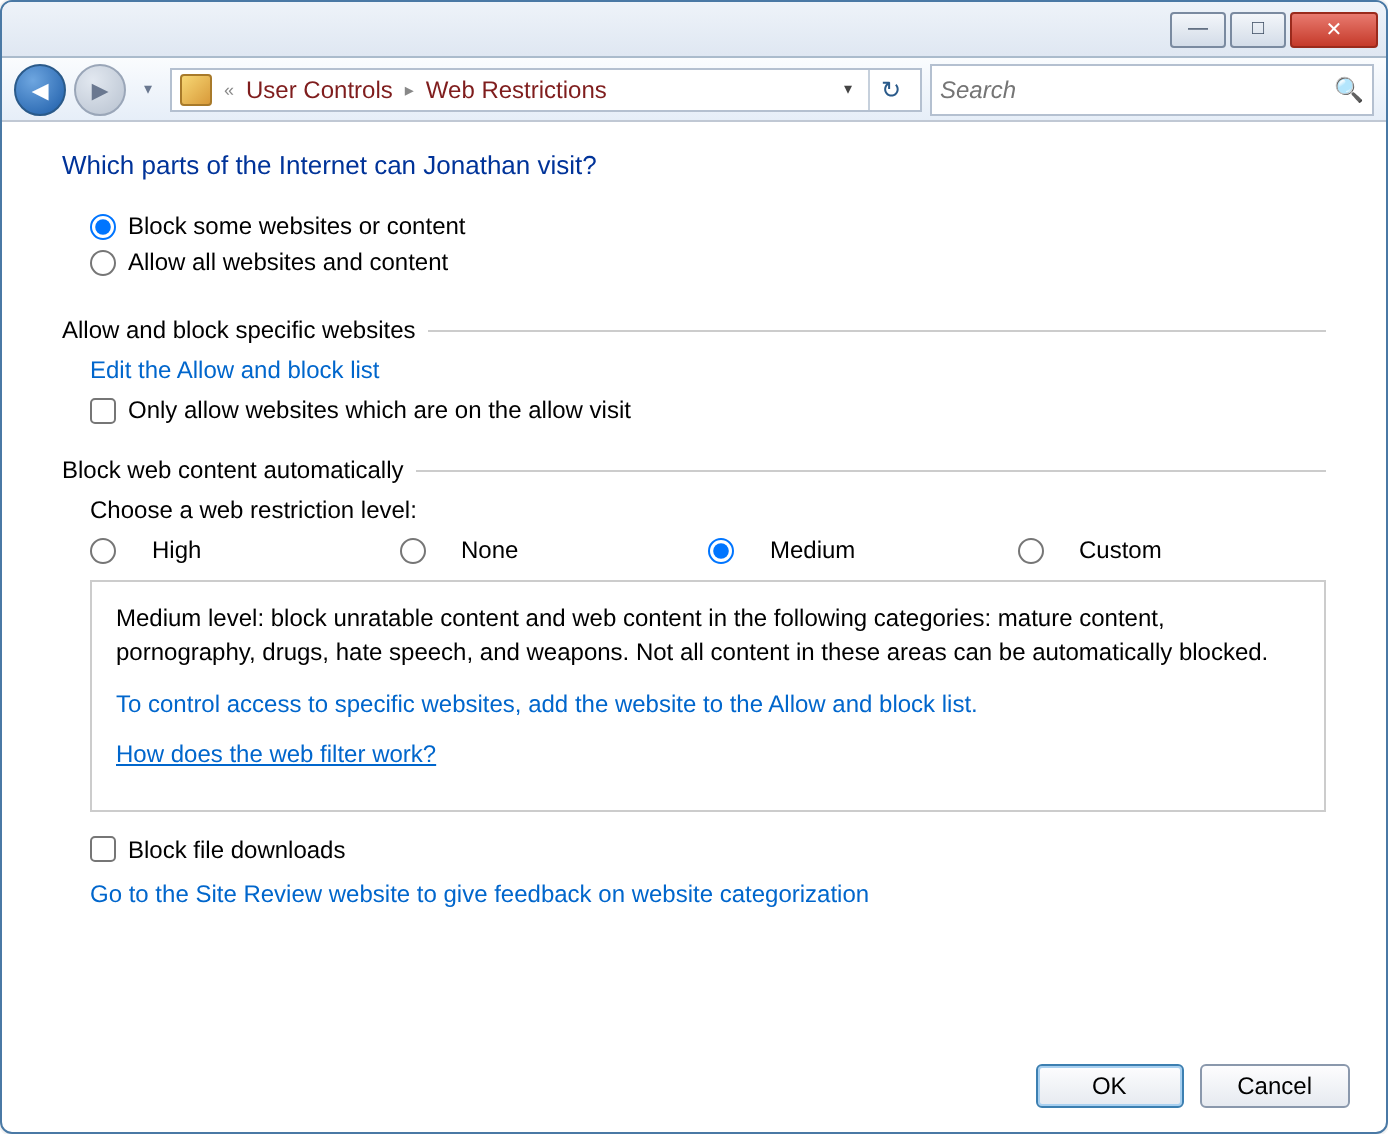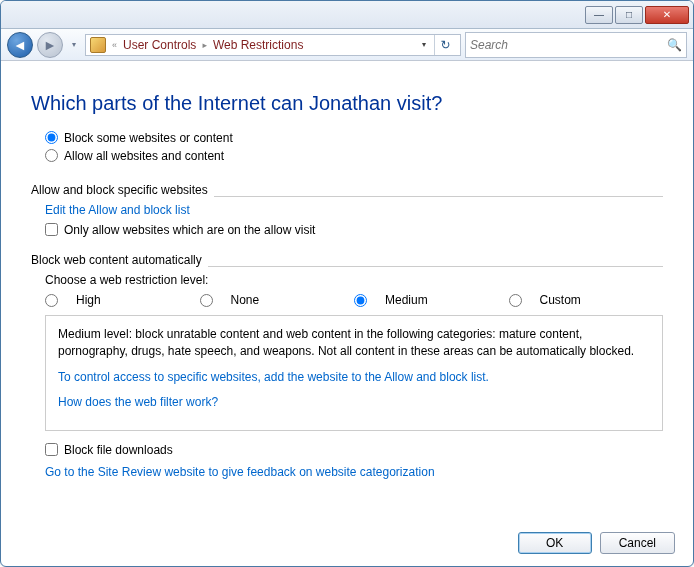--- a/index.html
+++ b/index.html
@@ -17,28 +17,28 @@
 .crumb-icon { width:16px; height:16px; background: linear-gradient(135deg,#f7d774,#d89a3a); border:1px solid #a87a2a; border-radius:2px;}
 .crumb-sep { color:#888; font-size:9px; padding:0 2px;}
 .crumb-text { color:#7f1d1d; }
 .bc-right { margin-left:auto; display:flex; align-items:center; gap:4px;}
 .bc-drop { color:#444; font-size:8px; padding: 0 4px;}
 .refresh { width:22px; height:20px; border-left:1px solid #c6d0dc; display:flex; align-items:center; justify-content:center; color:#2a5a8a;}
 .searchbox { width:222px; height:26px; border:1px solid #b4c0d0; background:#fff; display:flex; align-items:center; padding:0 4px; color:#888;}
 .searchbox input { flex:1; border:none; outline:none; font: inherit; font-style: italic; color:#888; background:transparent;}
 .searchbox .mag { color:#3a6aa0; font-size:12px;}
 .content { padding: 14px 30px 0 30px; height: calc(567px - 28px - 32px); overflow:hidden; position:relative;}
-h1.page-title { color:#003399; font-size:20px; font-weight:400; margin-bottom:12px;margin-top:17px;}
-.radio-row, .check-row { display:flex; align-items:flex-start; gap:6px; margin: 4px 0; }
+h1.page-title { color:#003399; font-size:13px; font-weight:400; margin-bottom:12px;}
+.radio-row, .check-row { display:flex; align-items:center; gap:6px; margin: 4px 0; }
 .radio-row.indent, .indent { margin-left: 14px;}
 .radio-row input, .check-row input { margin:0; }
-.group-label { display:flex; align-items:flex-end; margin-top:16px; margin-bottom:6px; color:#000;}
+.group-label { display:flex; align-items:center; margin-top:16px; margin-bottom:6px; color:#000;}
 .group-label .rule { flex:1; height:1px; background:#ccc; margin-left:6px;}
 .link { color:#0066cc; cursor:pointer; }
-.link.u { }
+.link.u { text-decoration: underline;}
 .level-row { display:flex; gap:0; margin: 6px 0 8px 14px;}
 .level-opt { flex:1; display:flex; align-items:center; gap:18px;}
 .desc-box { border:1px solid #ccc; background:#fff; margin: 0 0 0 14px; padding:10px 12px; line-height:1.45;}
 .desc-box p { margin-bottom:8px;}
 .btnbar { position:absolute; right:18px; bottom:14px; display:flex; gap:8px;}
 .btn { min-width:74px; height:22px; border:1px solid #8a98ac; background:linear-gradient(to bottom,#fdfdfe,#e6eaf0); border-radius:3px; font:inherit; padding:0 18px; cursor:pointer;}
 .btn.default { border-color:#3c7fb1; box-shadow:0 0 0 1px #a8d0f0 inset;}
 fieldset { border: none; }
 </style>
 </head>

